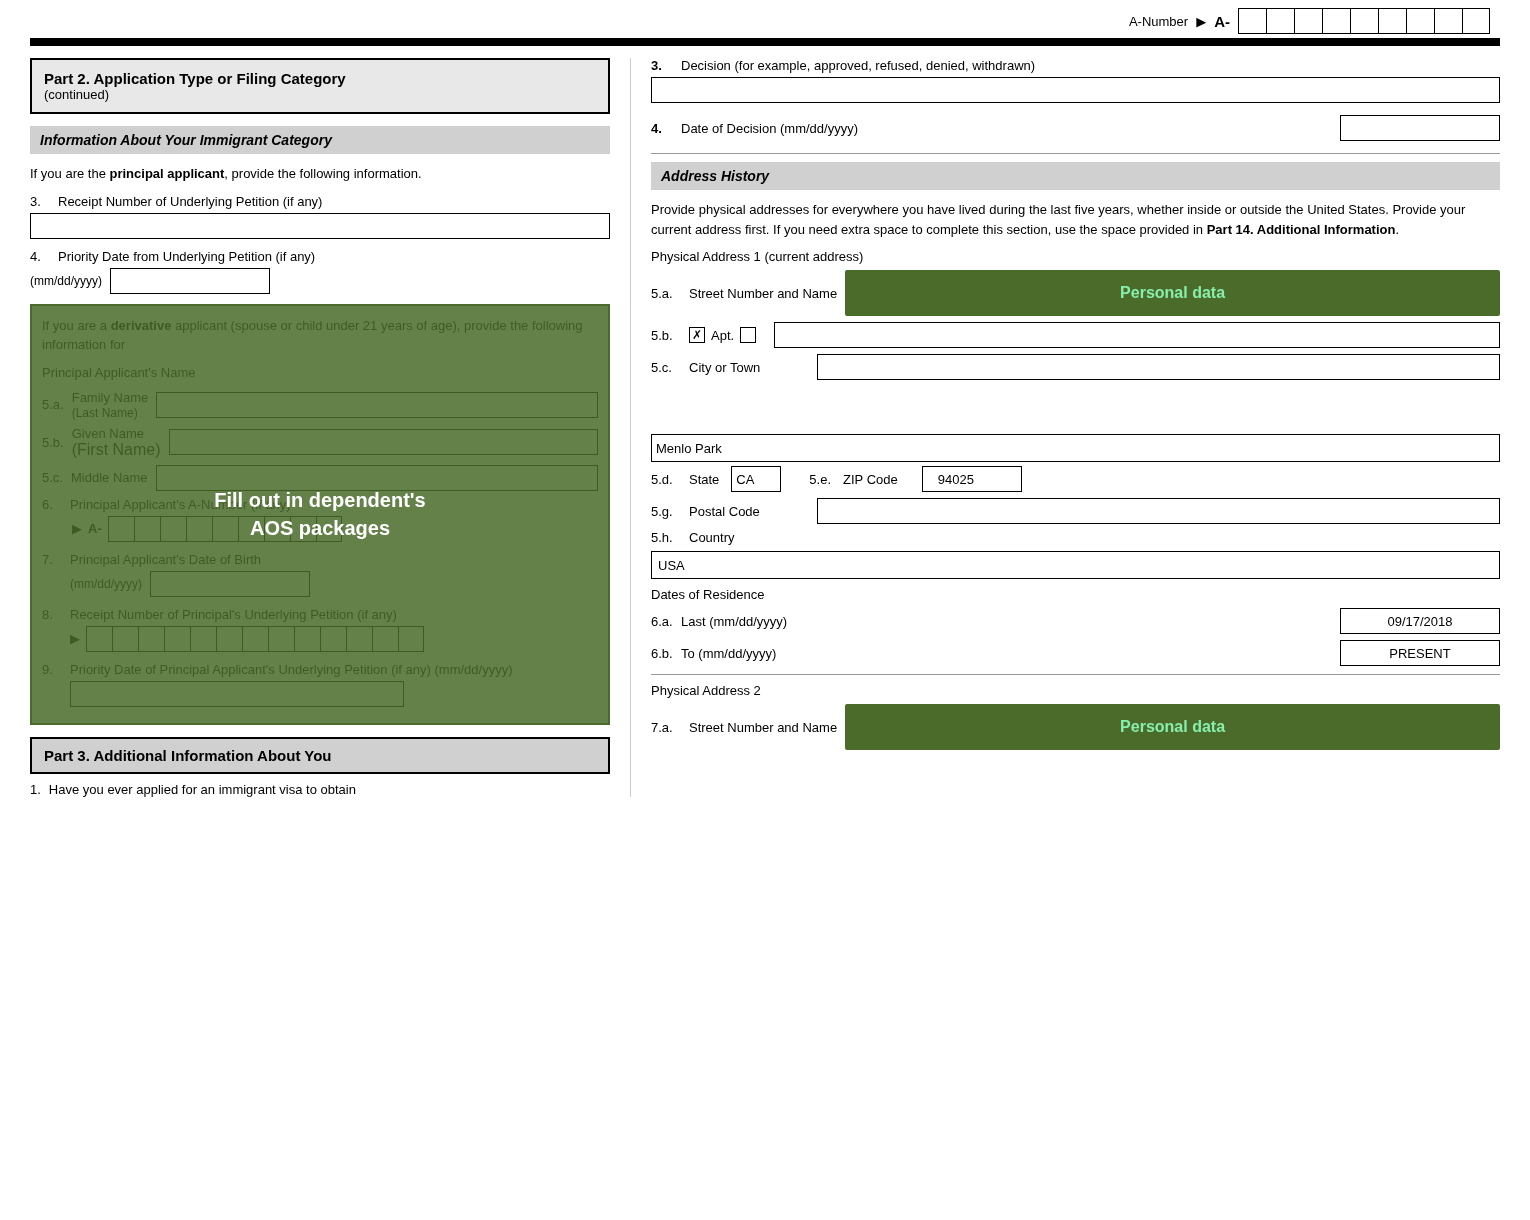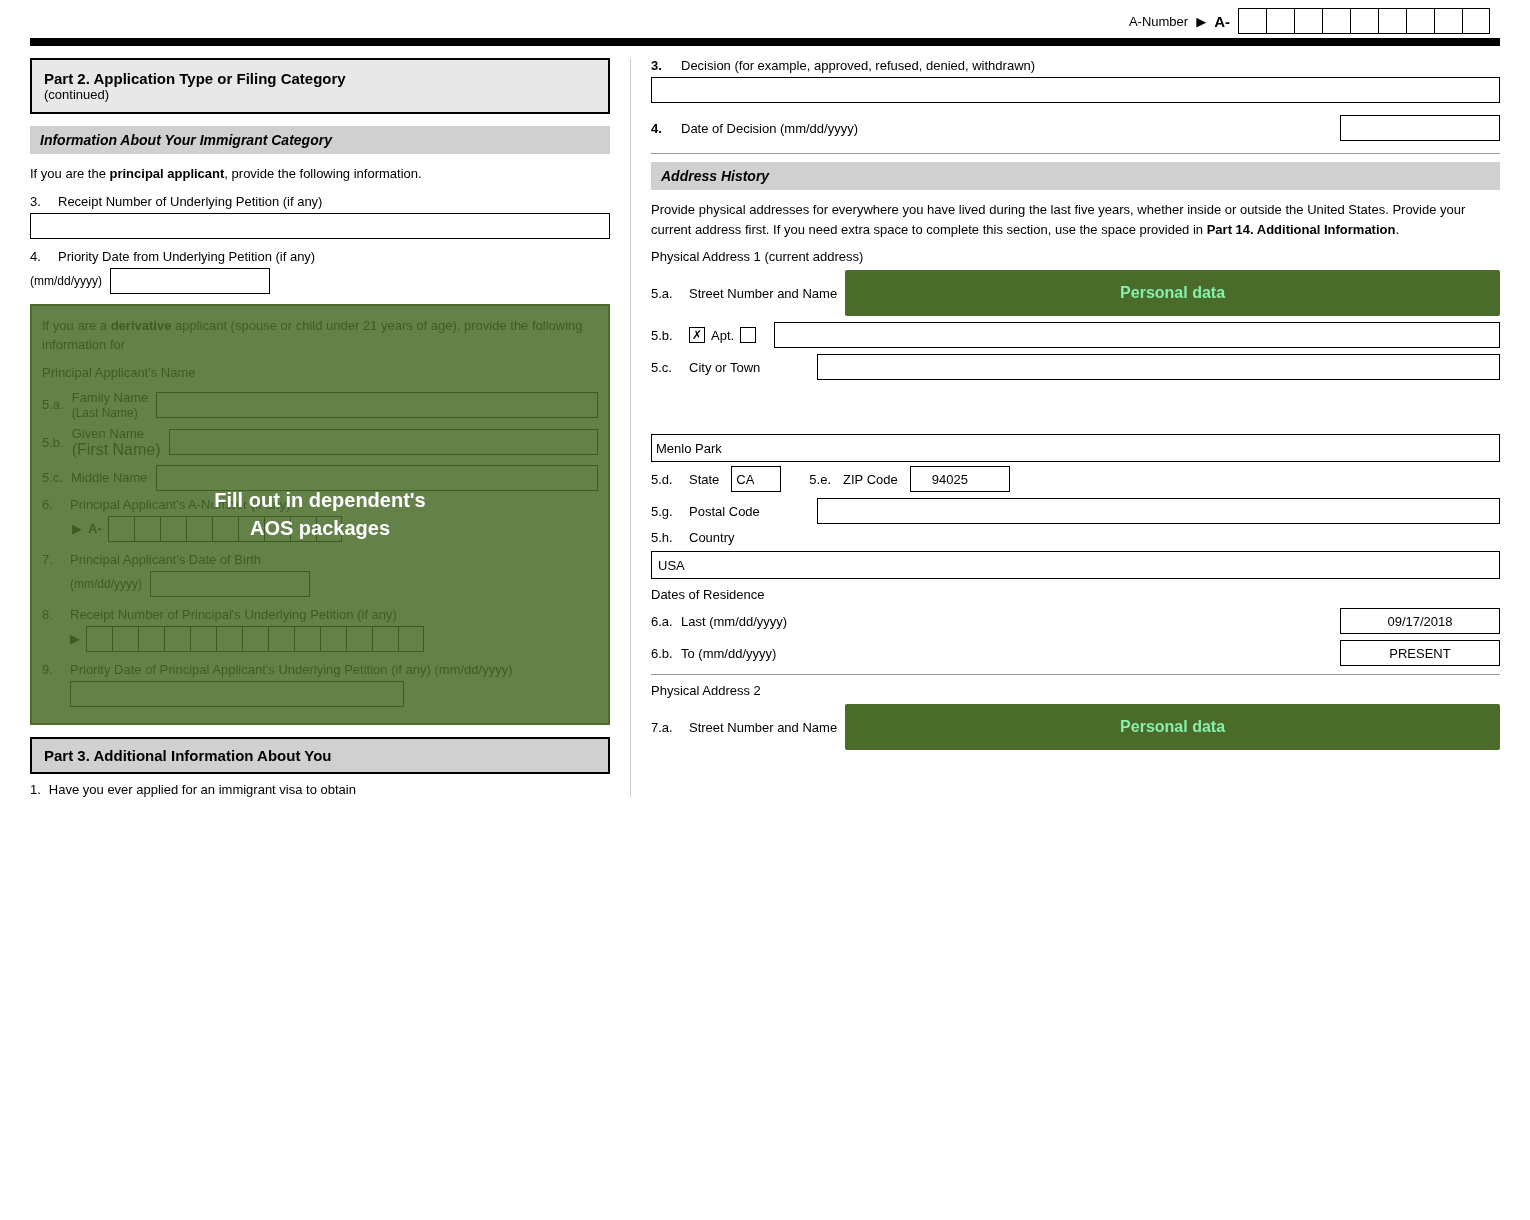--- a/index.html
+++ b/index.html
@@ -308,22 +308,23 @@
       height: 26px;
       border: 1px solid #000;
       padding: 5px 4px;
       font-size: 13px;
     }
 
     .zip-input {
       width: 100px;
       height: 26px;
       border: 1px solid #000;
-      padding: 2px 21px;
-      font-size: 13px;
+      padding: 2px 15px;
+      font-size: 13px;
+      margin-left: 12px;
     }
 
     .country-box {
       width: 100%;
       height: 28px;
       border: 1px solid #000;
       padding: 2px 6px;
       font-size: 13px;
       display: flex;
       align-items: center;

